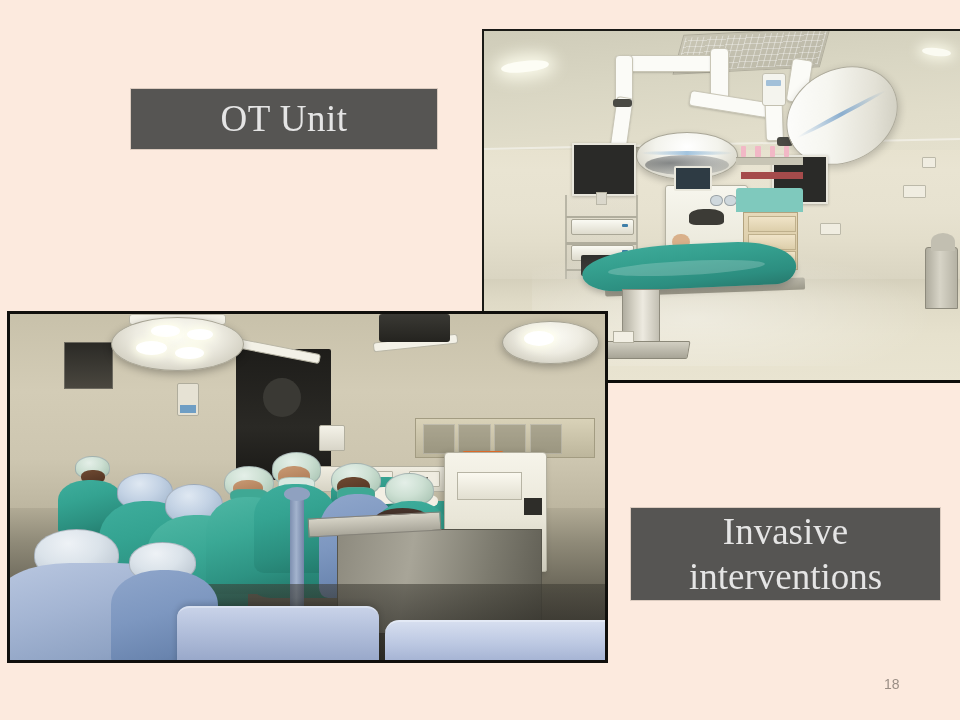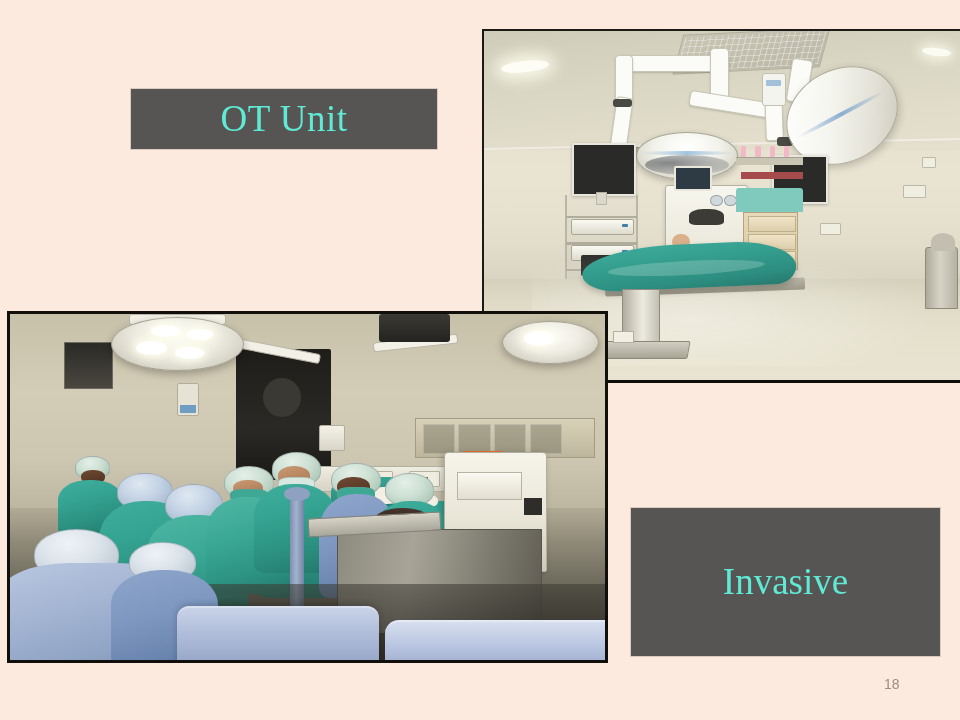--- a/index.html
+++ b/index.html
@@ -23,40 +23,40 @@
   }
 
   
   .label-box {
     position: absolute;
     background: #565553;
     display: flex;
     align-items: center;
     justify-content: center;
     text-align: center;
-    color: #5eead4;
+    color: #e5e5e5;
     font-family: "Liberation Serif", "DejaVu Serif", serif;
     box-shadow: 0 0 0 1px rgba(120,110,100,0.25);
   }
   #title-box {
     left: 131px;
     top: 89px;
     width: 306px;
     height: 60px;
   }
   #title-box .label-text {
     font-size: 37px;
     line-height: 1.05;
     letter-spacing: 0.5px;
   }
   #subtitle-box {
     left: 631px;
     top: 508px;
     width: 309px;
-    height: 148px;
+    height: 92px;
     padding: 0 16px;
     box-sizing: border-box;
   }
   #subtitle-box .label-text {
     font-size: 37px;
     line-height: 1.22;
   }
 
   
   #slide-number {
@@ -1103,18 +1103,18 @@
       <div class="person body-bluelight" style="left:-2%; top:72%; width:30%; height:32%; border-radius: 40% 34% 6% 6% / 30% 26% 6% 6%;"></div>
       <div class="cap" style="left:20%; top:66%; width:11%; height:11%;"></div>
       <div class="person body-bluemid" style="left:17%; top:74%; width:18%; height:28%;"></div>
 
       <div class="fg-panel"></div>
       <div class="fg-panel2"></div>
     </div>
   </div>
 
   <div class="label-box" id="subtitle-box">
-    <span class="label-text"><span>Invasive</span><br></span>
+    <span class="label-text"><span>Invasive</span><br><span>interventions</span></span>
   </div>
 
   <div id="slide-number">18</div>
 
 </div>
 
 </body></html>

